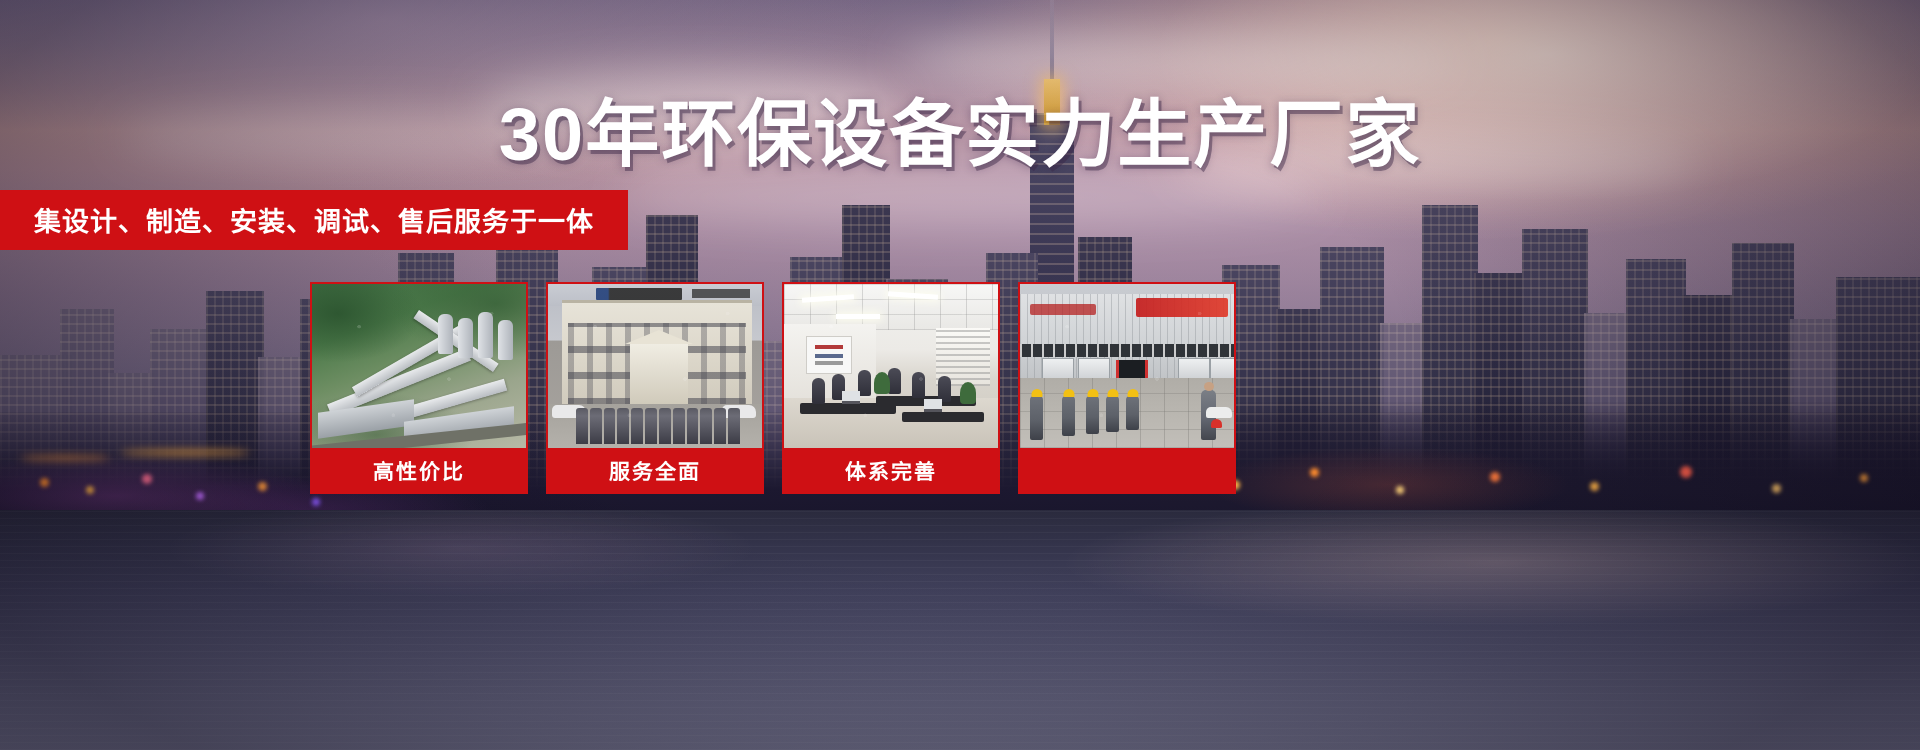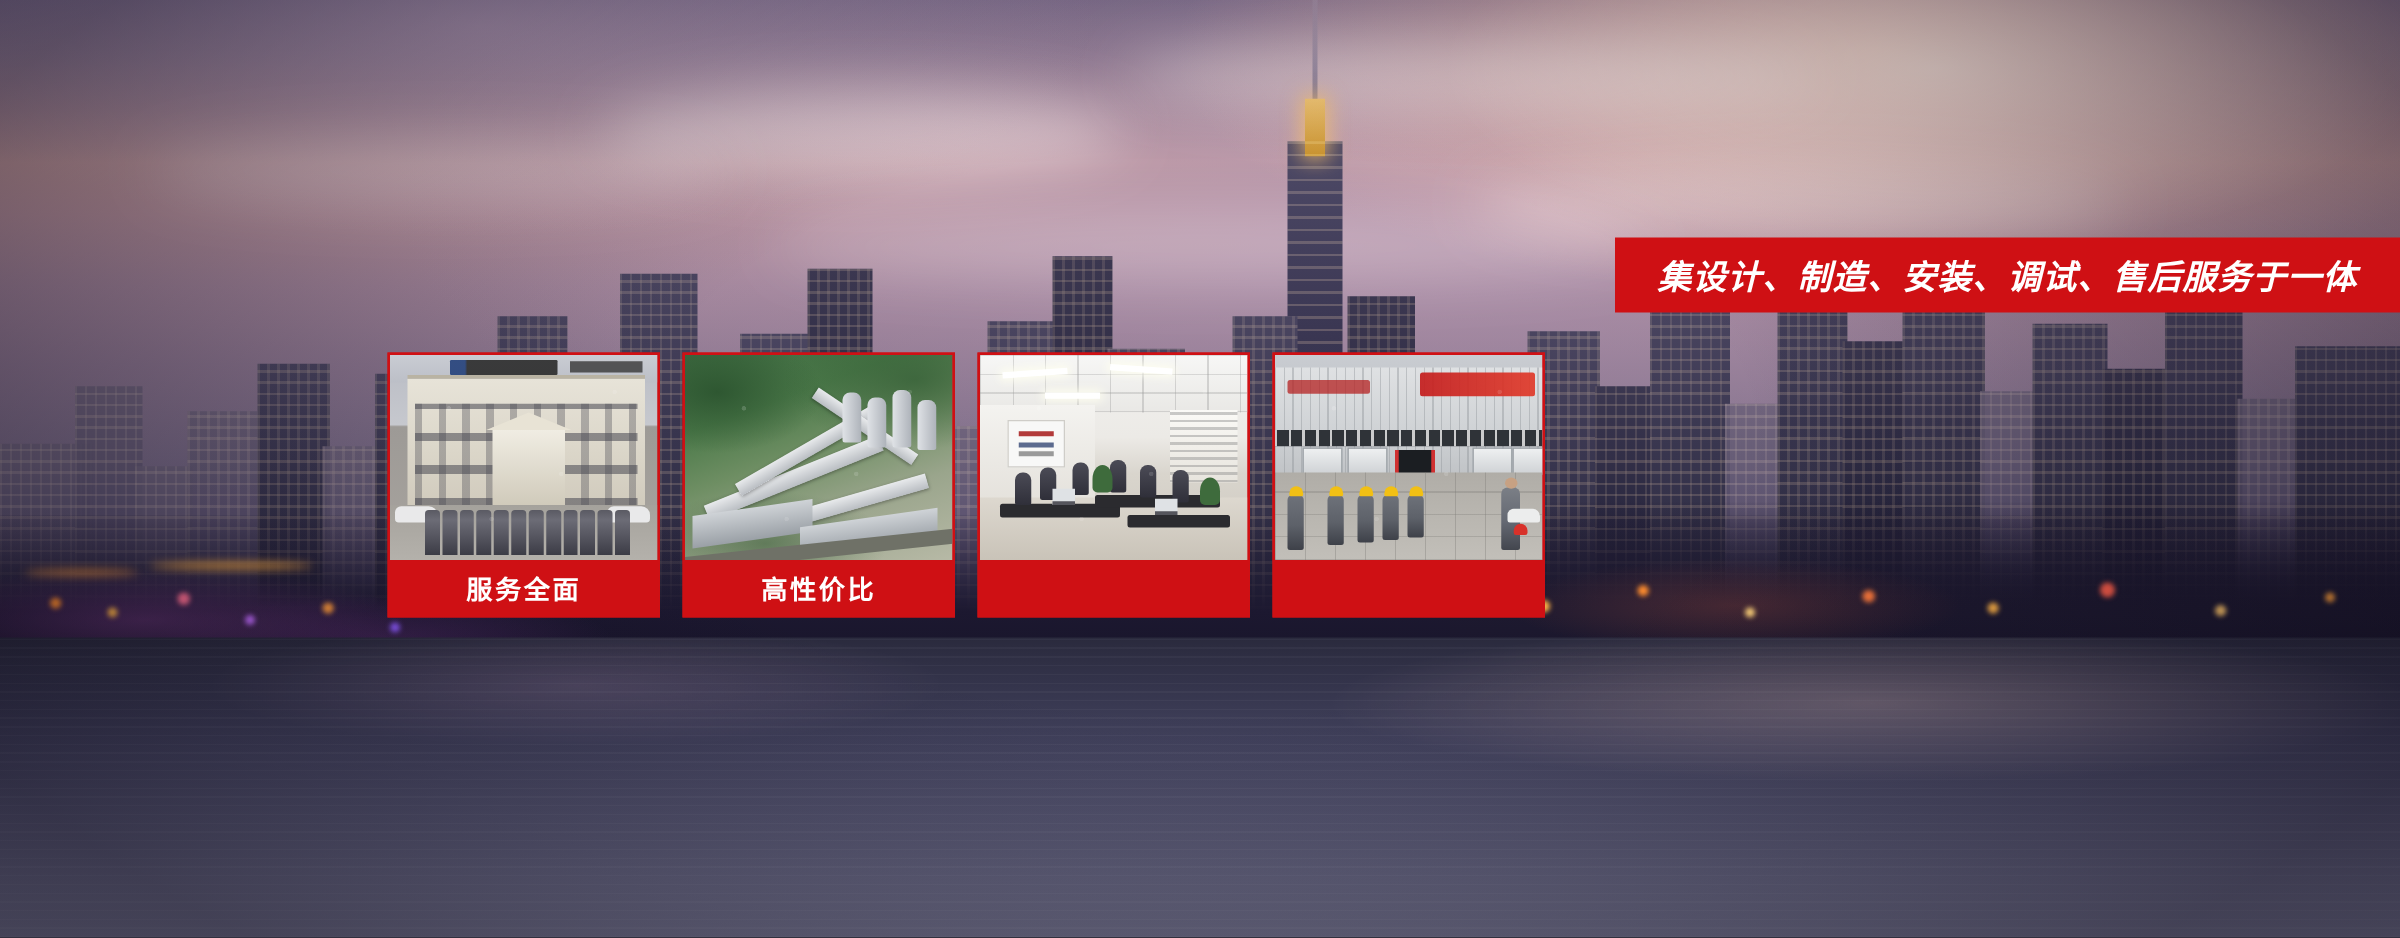--- a/index.html
+++ b/index.html
@@ -129,21 +129,21 @@
     text-align:center;
     font-size:74px;line-height:1;
     font-weight:bold;
     letter-spacing:2px;
     color:#ffffff;
     text-shadow:3px 4px 0 rgba(60,40,70,.45), 0 2px 10px rgba(40,20,60,.35);
     white-space:nowrap;
   }
 
   .subtitle-wrap{
-    position:absolute;left:0;top:190px;width:1920px;text-align:right;font-style:italic;
+    position:absolute;left:0;top:190px;width:1920px;text-align:left;
   }
   .subtitle{
     display:inline-block;
     background:#cf1014;
     color:#ffffff;
     font-size:27px;
     font-weight:bold;
     letter-spacing:1px;
     padding:10px 34px 11px;
     white-space:nowrap;
@@ -376,73 +376,74 @@
       <span class="lt" style="left:612px;top:82px;width:9px;height:9px;background:#ffc66b;"></span>
       <span class="lt" style="left:700px;top:72px;width:8px;height:8px;background:#ffa03c;"></span>
     </div>
   </div>
 
   <div class="water"></div>
   <div class="vignette"></div>
 
   <div class="content">
 
+    <div class="headline">30年环保设备实力生产厂家</div>
 
     <div class="subtitle-wrap">
       <span class="subtitle">集设计、制造、安装、调试、售后服务于一体</span>
     </div>
 
     <div class="cards">
-
-      <div class="card">
-        <div class="card-photo p1">
-          <span class="sky1"></span>
-          <span class="facade"></span>
-          <span class="logo"></span>
-          <span class="phone"></span>
-          <span class="portico"></span>
-          <span class="ground"></span>
-          <span class="car l"></span>
-            <span class="car r"></span>
-          <span class="staff">
-              <i></i>
-              <i></i>
-              <i></i>
-              <i></i>
-              <i></i>
-              <i></i>
-              <i></i>
-              <i></i>
-              <i></i>
-              <i></i>
-              <i></i>
-              <i></i>
-            </span>
-          <span class="wm"></span>
-        </div>
-        <div class="card-label">服务全面</div>
-      </div>
 
       <div class="card">
         <div class="card-photo p2">
           <span class="grass"></span>
           <span class="belt b1"></span>
             <span class="belt b2"></span>
           <span class="belt b3"></span>
             <span class="belt b4"></span>
           <span class="silo s1"></span>
             <span class="silo s2"></span>
           <span class="silo s3"></span>
             <span class="silo s4"></span>
           <span class="shed sh1"></span>
             <span class="shed sh2"></span>
           <span class="road"></span>
           <span class="wm"></span>
         </div>
         <div class="card-label">高性价比</div>
+      </div>
+
+      <div class="card">
+        <div class="card-photo p1">
+          <span class="sky1"></span>
+          <span class="facade"></span>
+          <span class="logo"></span>
+          <span class="phone"></span>
+          <span class="portico"></span>
+          <span class="ground"></span>
+          <span class="car l"></span>
+            <span class="car r"></span>
+          <span class="staff">
+              <i></i>
+              <i></i>
+              <i></i>
+              <i></i>
+              <i></i>
+              <i></i>
+              <i></i>
+              <i></i>
+              <i></i>
+              <i></i>
+              <i></i>
+              <i></i>
+            </span>
+          <span class="wm"></span>
+        </div>
+        <div class="card-label">服务全面</div>
       </div>
 
       <div class="card">
         <div class="card-photo p3">
           <span class="ceil"></span>
           <span class="lamp a"></span>
             <span class="lamp b"></span>
             <span class="lamp c"></span>
           <span class="wallL"></span>
           <span class="board"></span>
@@ -456,20 +457,21 @@
           <span class="per" style="left:74px;bottom:52px;"></span>
           <span class="per" style="left:104px;bottom:54px;"></span>
           <span class="per" style="left:128px;bottom:50px;"></span>
           <span class="per" style="left:154px;bottom:46px;"></span>
           <span class="plant" style="left:90px;bottom:54px;"></span>
           <span class="plant" style="left:176px;bottom:44px;"></span>
           <span class="lap" style="left:58px;bottom:44px;"></span>
           <span class="lap" style="left:140px;bottom:36px;"></span>
           <span class="wm"></span>
         </div>
+        <div class="card-label">体系完善</div>
       </div>
 
       <div class="card">
         <div class="card-photo p4">
           <span class="wall"></span>
           <span class="slogan"></span>
           <span class="sl2"></span>
           <span class="strip"></span>
           <span class="ywin w1"></span>
             <span class="ywin w2"></span>

